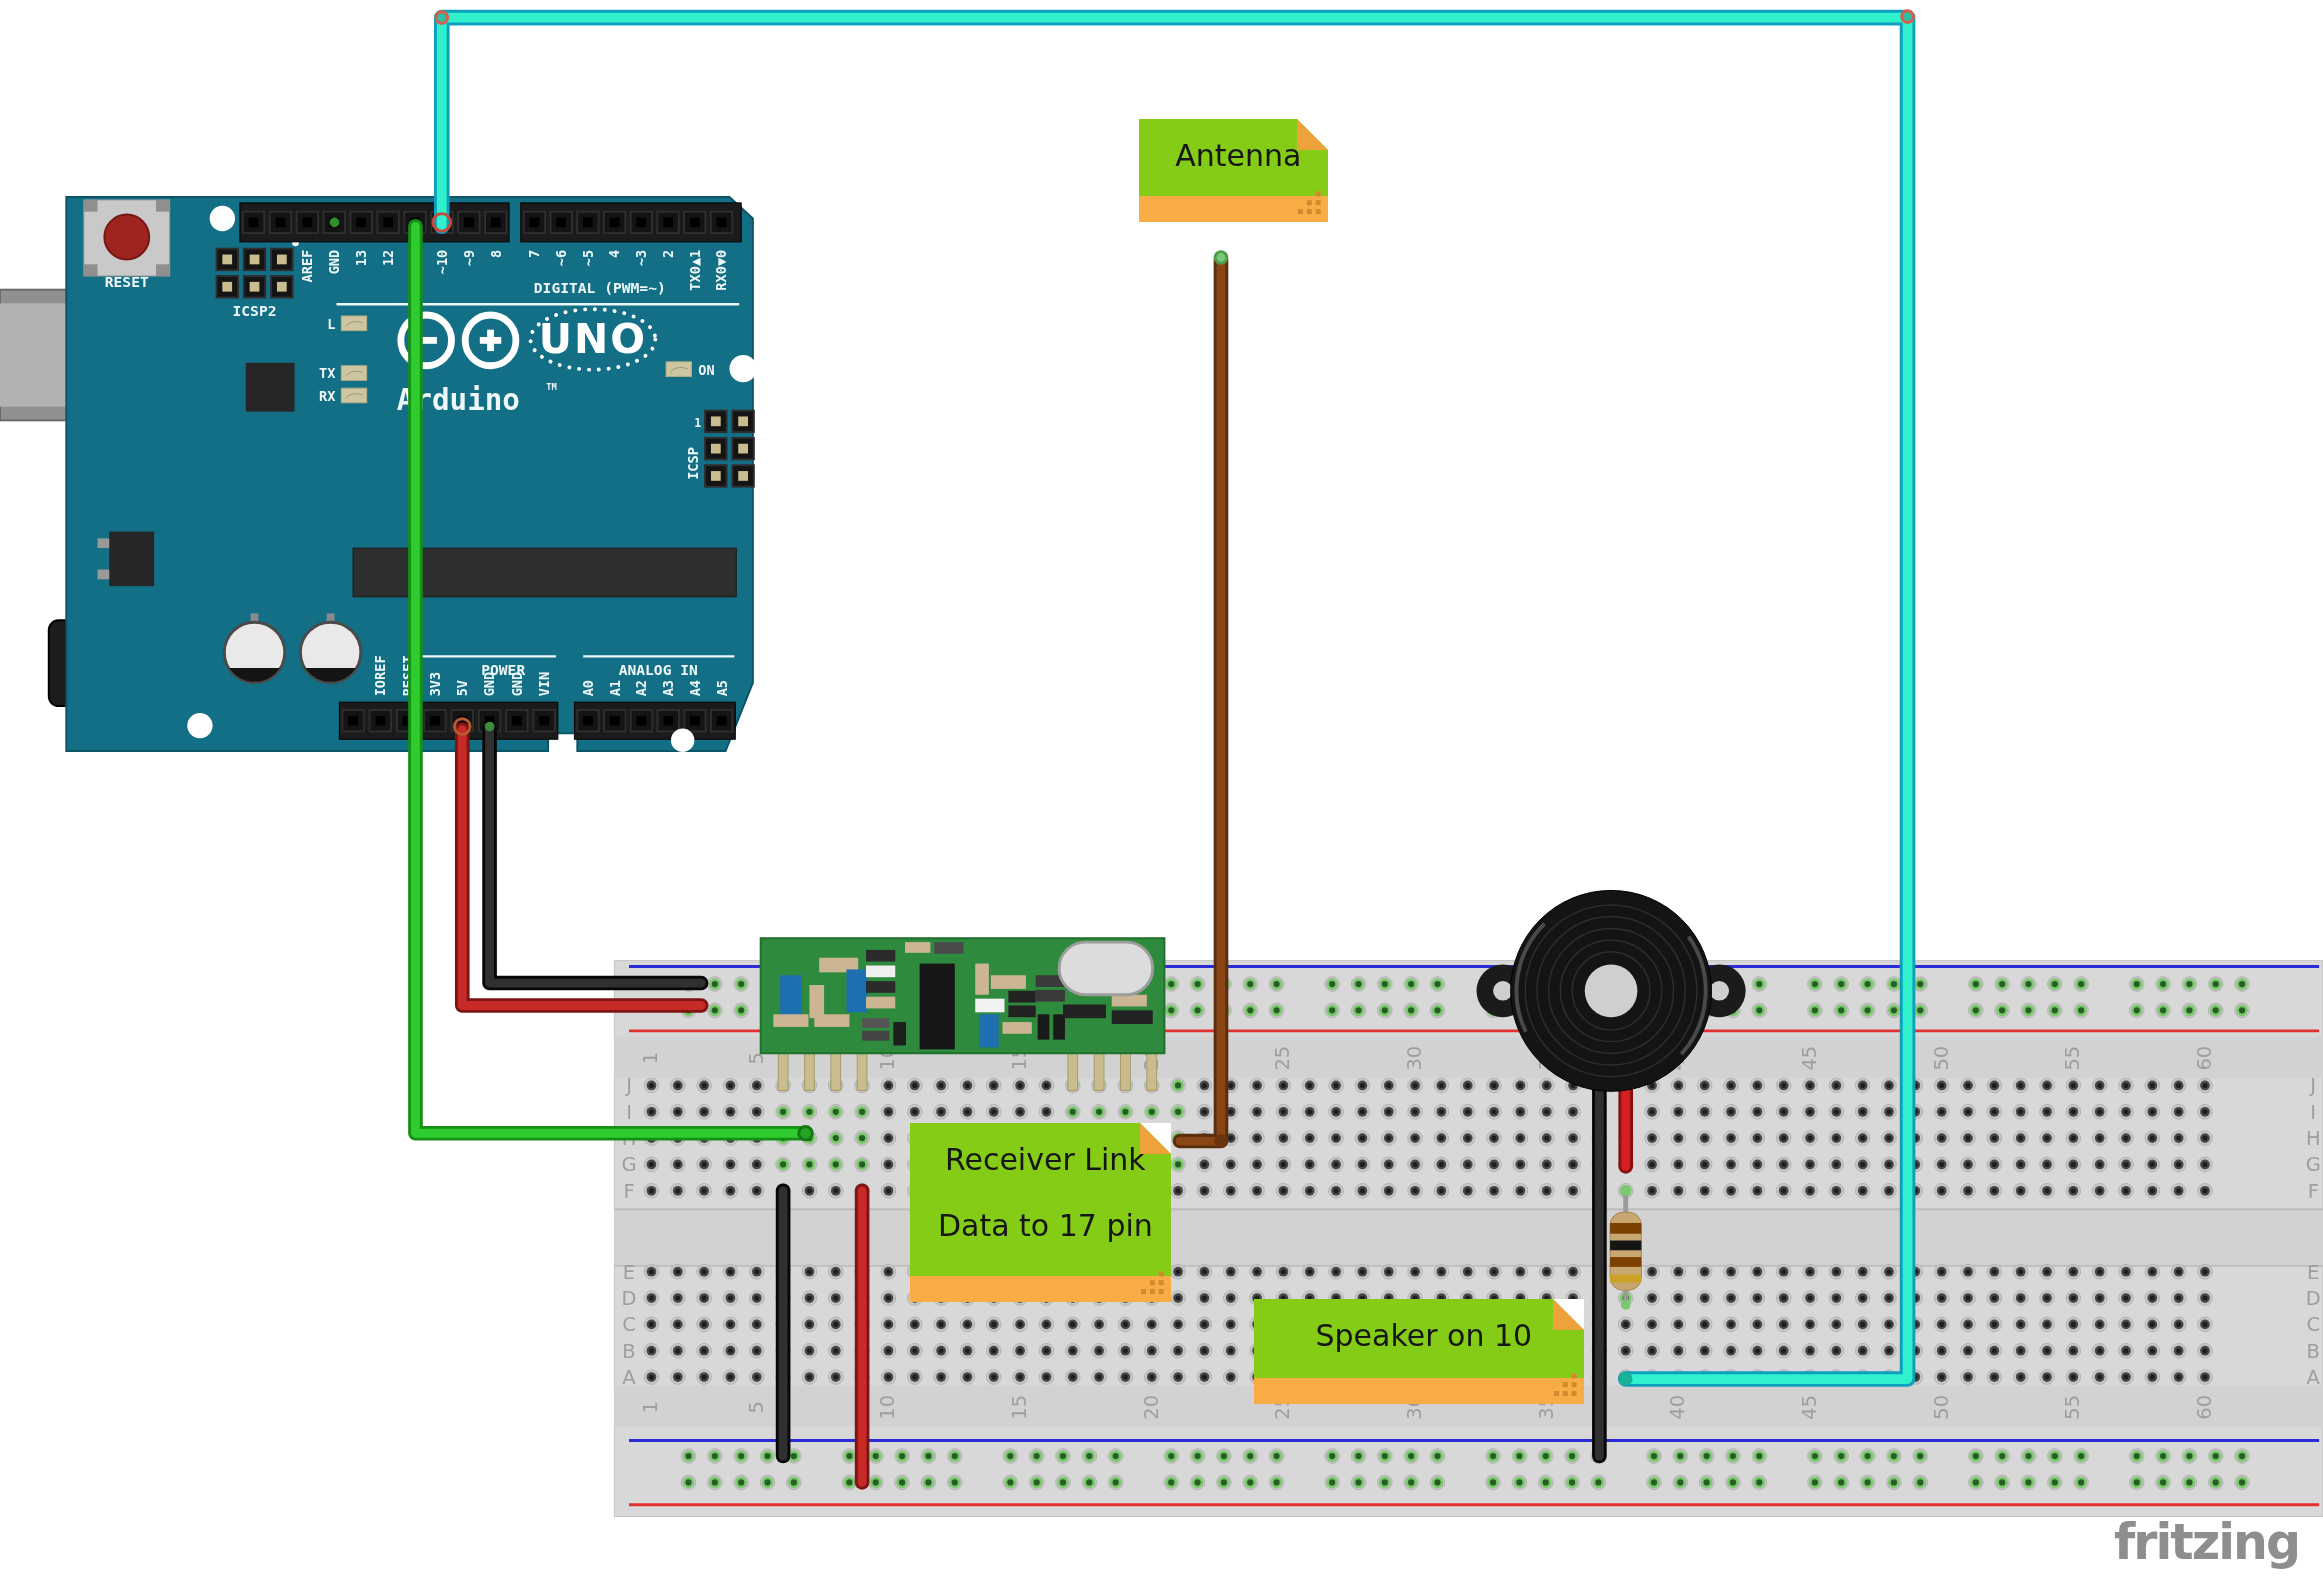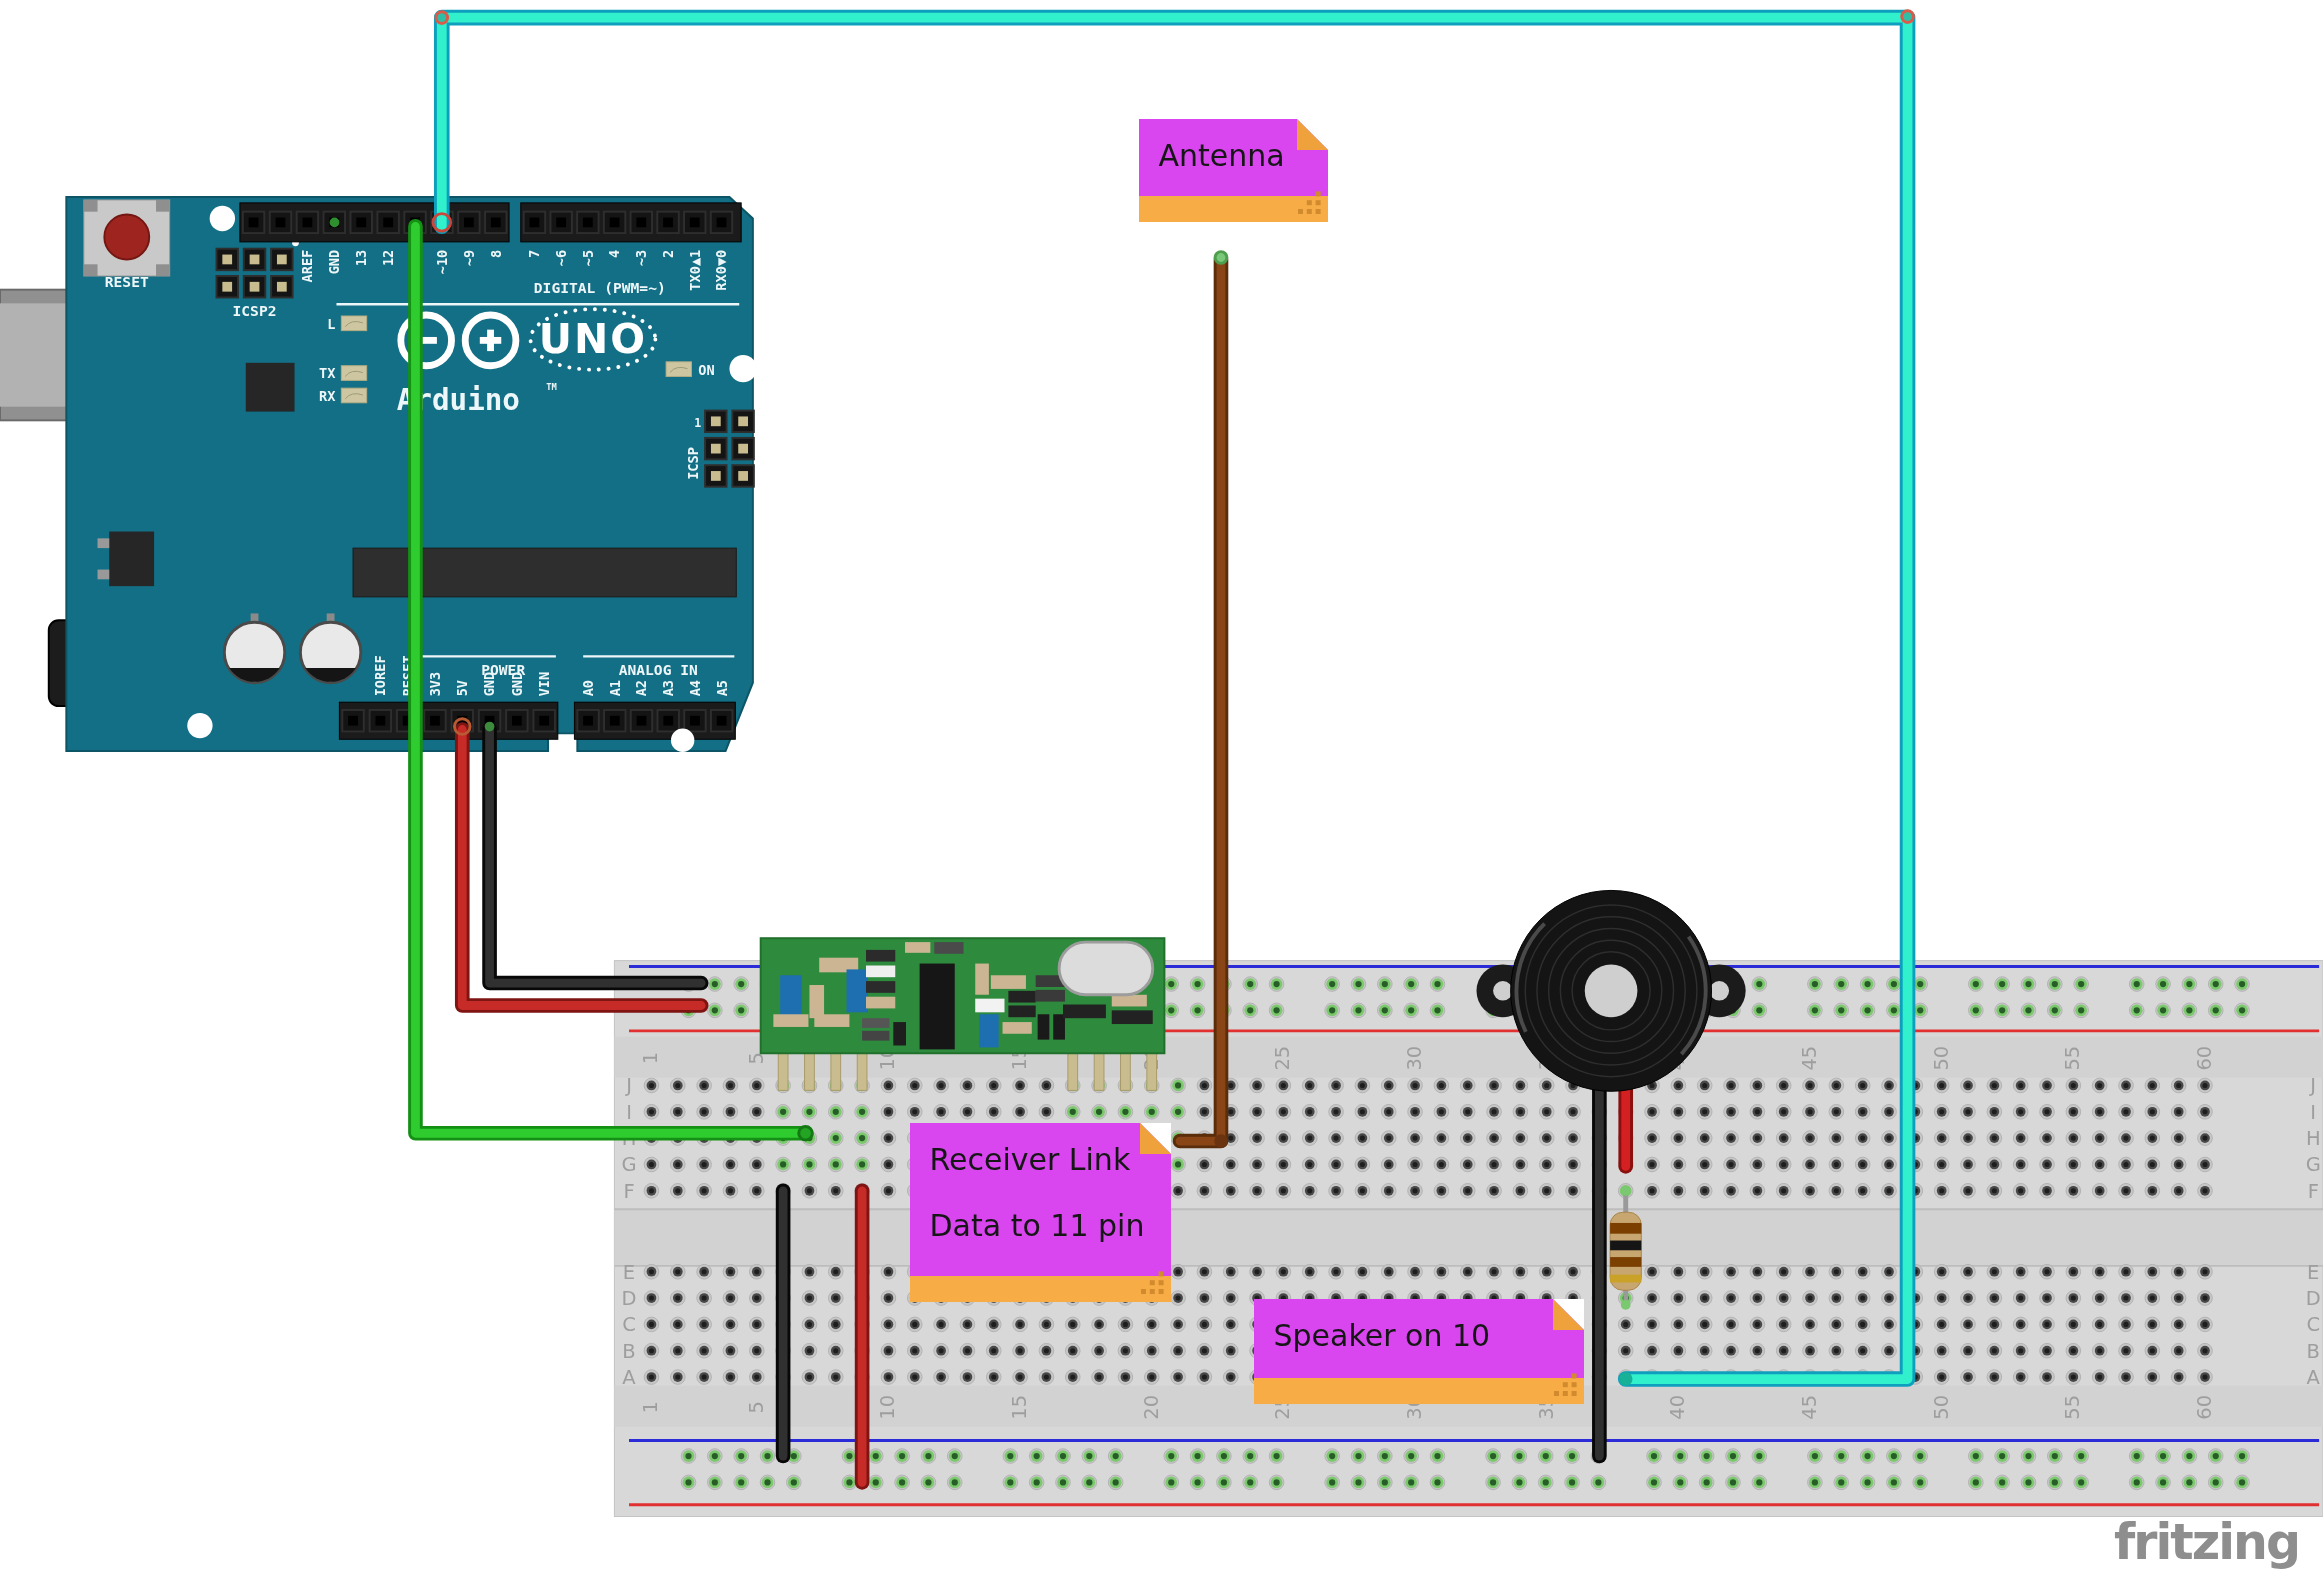--- a/index.html
+++ b/index.html
@@ -1,21 +1,21 @@
 <!DOCTYPE html>
 <html><head>
 <meta charset="utf-8">
 <style>
   html,body{margin:0;padding:0;background:#ffffff;}
   #canvas{position:relative;width:2323px;height:1577px;background:#ffffff;overflow:hidden;
           font-family:"DejaVu Sans", sans-serif;}
   svg{position:absolute;left:0;top:0;}
   .silk{font-family:"DejaVu Sans Mono", monospace;font-weight:bold;fill:#EDF6F8;}
   .bb{font-family:"DejaVu Sans", sans-serif;fill:#9E9E9E;}
-  .note{position:absolute;background:#d946ef;}
+  .note{position:absolute;background:#84cc16;text-align:center;}
   .note-body{position:relative;padding:15.6px 9.8px 0 19.5px;color:#161616;
              font-size:30px;line-height:41px;font-family:"DejaVu Sans", sans-serif;}
   .note-bar{position:absolute;left:0;right:0;bottom:0;height:26px;background:#F7AC45;}
   .fold-white{position:absolute;top:0;right:0;width:0;height:0;
               border-left:31px solid transparent;border-top:31px solid #ffffff;}
   .fold-orange{position:absolute;top:0;right:0;width:0;height:0;
                border-top:31px solid transparent;border-left:31px solid #EFA23C;transform:translateX(0px);}
   .grip{position:absolute;right:25px;bottom:7.8px;width:4.9px;height:4.9px;background:#D18A2E;
         box-shadow:8.8px 0 #D18A2E,17.6px 0 #D18A2E,8.8px -8.8px #D18A2E,17.6px -8.8px #D18A2E,17.6px -17.6px #D18A2E;}
   #watermark{position:absolute;left:2114px;top:1514px;font-size:49px;font-weight:bold;
@@ -2801,21 +2801,21 @@
       </div>
     <div class="fold-white"></div>
     <div class="fold-orange"></div>
     <div class="note-bar"></div>
     <div class="grip"></div>
   </div>
 
   <div class="note" style="left: 910px; top: 1123px; width: 261px; height: 179px;">
     <div class="note-body">
       <div>Receiver Link</div>
-      <div style="margin-top:25px">Data to 11 pin</div>
+      <div style="margin-top:25px">Data to 17 pin</div>
     </div>
     <div class="fold-white"></div>
     <div class="fold-orange"></div>
     <div class="note-bar"></div>
     <div class="grip"></div>
   </div>
 
   <div class="note" style="left: 1254px; top: 1299px; width: 330px; height: 105px;">
     <div class="note-body">
         <div>Speaker on 10</div>

